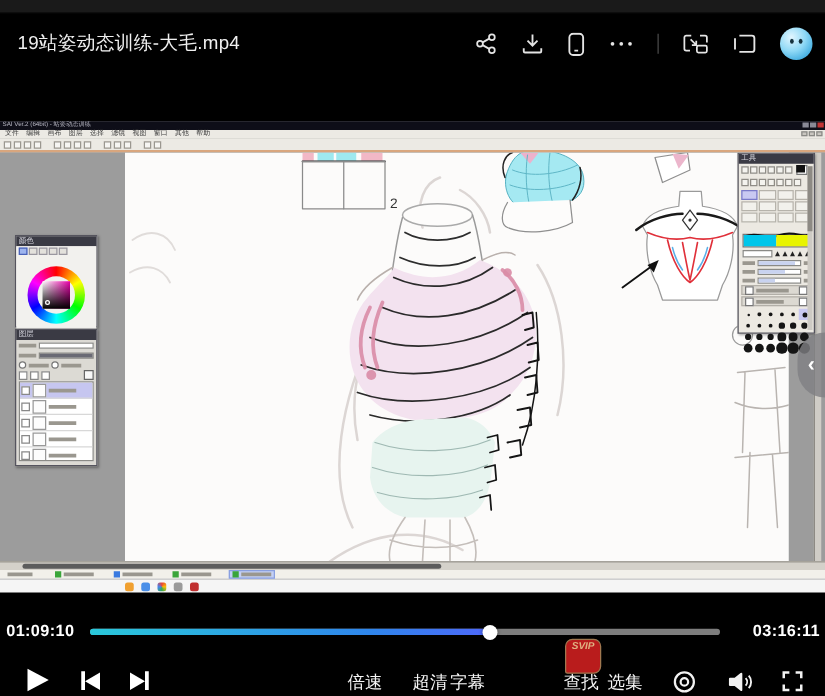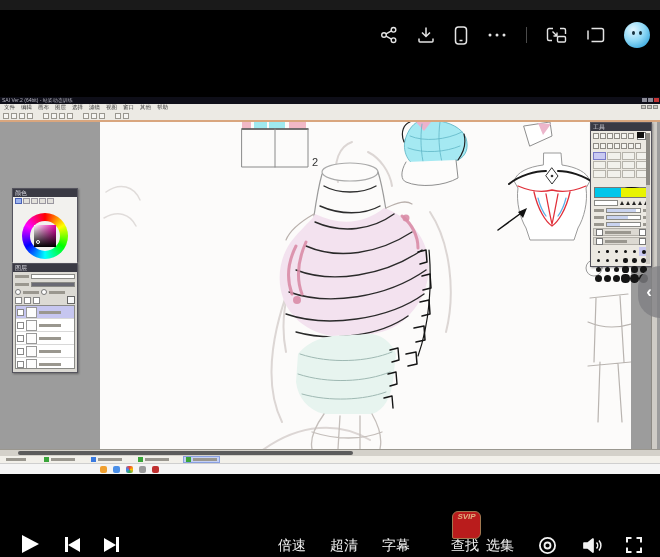--- a/index.html
+++ b/index.html
@@ -118,20 +118,21 @@
   .iconbtn{position:absolute;top:536px;cursor:pointer;}
 </style>
 </head>
 <body>
 
 <div class="screen">
 
   <div class="topstrip"></div>
 
   <div class="header">
+    <div class="title">19站姿动态训练-大毛.mp4</div>
     <div class="hicons">
       <span>
         <svg width="18" height="18" viewBox="0 0 18 18" fill="none" stroke="#e4e4e4" stroke-width="1.4">
           <circle cx="4" cy="9" r="2.3"></circle>
             <circle cx="13.5" cy="3.8" r="2.3"></circle>
             <circle cx="13.5" cy="14.2" r="2.3"></circle>
           <path d="M6.1 7.9 11.4 4.9 M6.1 10.1 11.4 13.1"></path>
         </svg>
       </span>
       <span>
@@ -552,34 +553,42 @@
         <span class="tkicon" style="background: conic-gradient(rgb(234, 67, 53), rgb(251, 188, 5), rgb(52, 168, 83), rgb(66, 133, 244), rgb(234, 67, 53));"></span>
         <span class="tkicon" style="background: rgb(154, 154, 154);"></span>
         <span class="tkicon" style="background: rgb(192, 48, 48);"></span>
       </div>
 
     <div class="drawer">
       <span>‹</span>
     </div>
   </div>
 
+  <div class="timeline">
+    <span class="time cur">01:09:10</span>
+    <div class="track">
+      <div class="fill" style="width: 63.5%;"></div>
+      <div class="knob" style="left: calc(63.5% - 6px);"></div>
+    </div>
+    <span class="time total">03:16:11</span>
+  </div>
 
   <div class="ctrl btn-play"></div>
   <div class="ctrl skip" style="left:65px">
       <span class="barv"></span>
       <span class="tri-l"></span>
     </div>
   <div class="ctrl skip" style="left:104px">
       <span class="tri-r"></span>
       <span class="barv"></span>
     </div>
 
   <span class="txtbtn" style="left:278px">倍速</span>
   <span class="txtbtn" style="left:330px">超清</span>
-  <span class="txtbtn" style="left:382px">字幕</span>
+  <span class="txtbtn" style="left:360px">字幕</span>
   <span class="txtbtn" style="left:451px">查找</span>
   <span class="txtbtn" style="left:486px">选集</span>
   <span class="svip">SVIP</span>
 
   <span class="iconbtn" style="left:538px">
     <svg width="19" height="19" viewBox="0 0 19 19" fill="none" stroke="#f2f2f2" stroke-width="1.8">
       <circle cx="9.5" cy="9.5" r="7.6"></circle>
         <circle cx="9.5" cy="9.5" r="3"></circle>
     </svg>
   </span>

